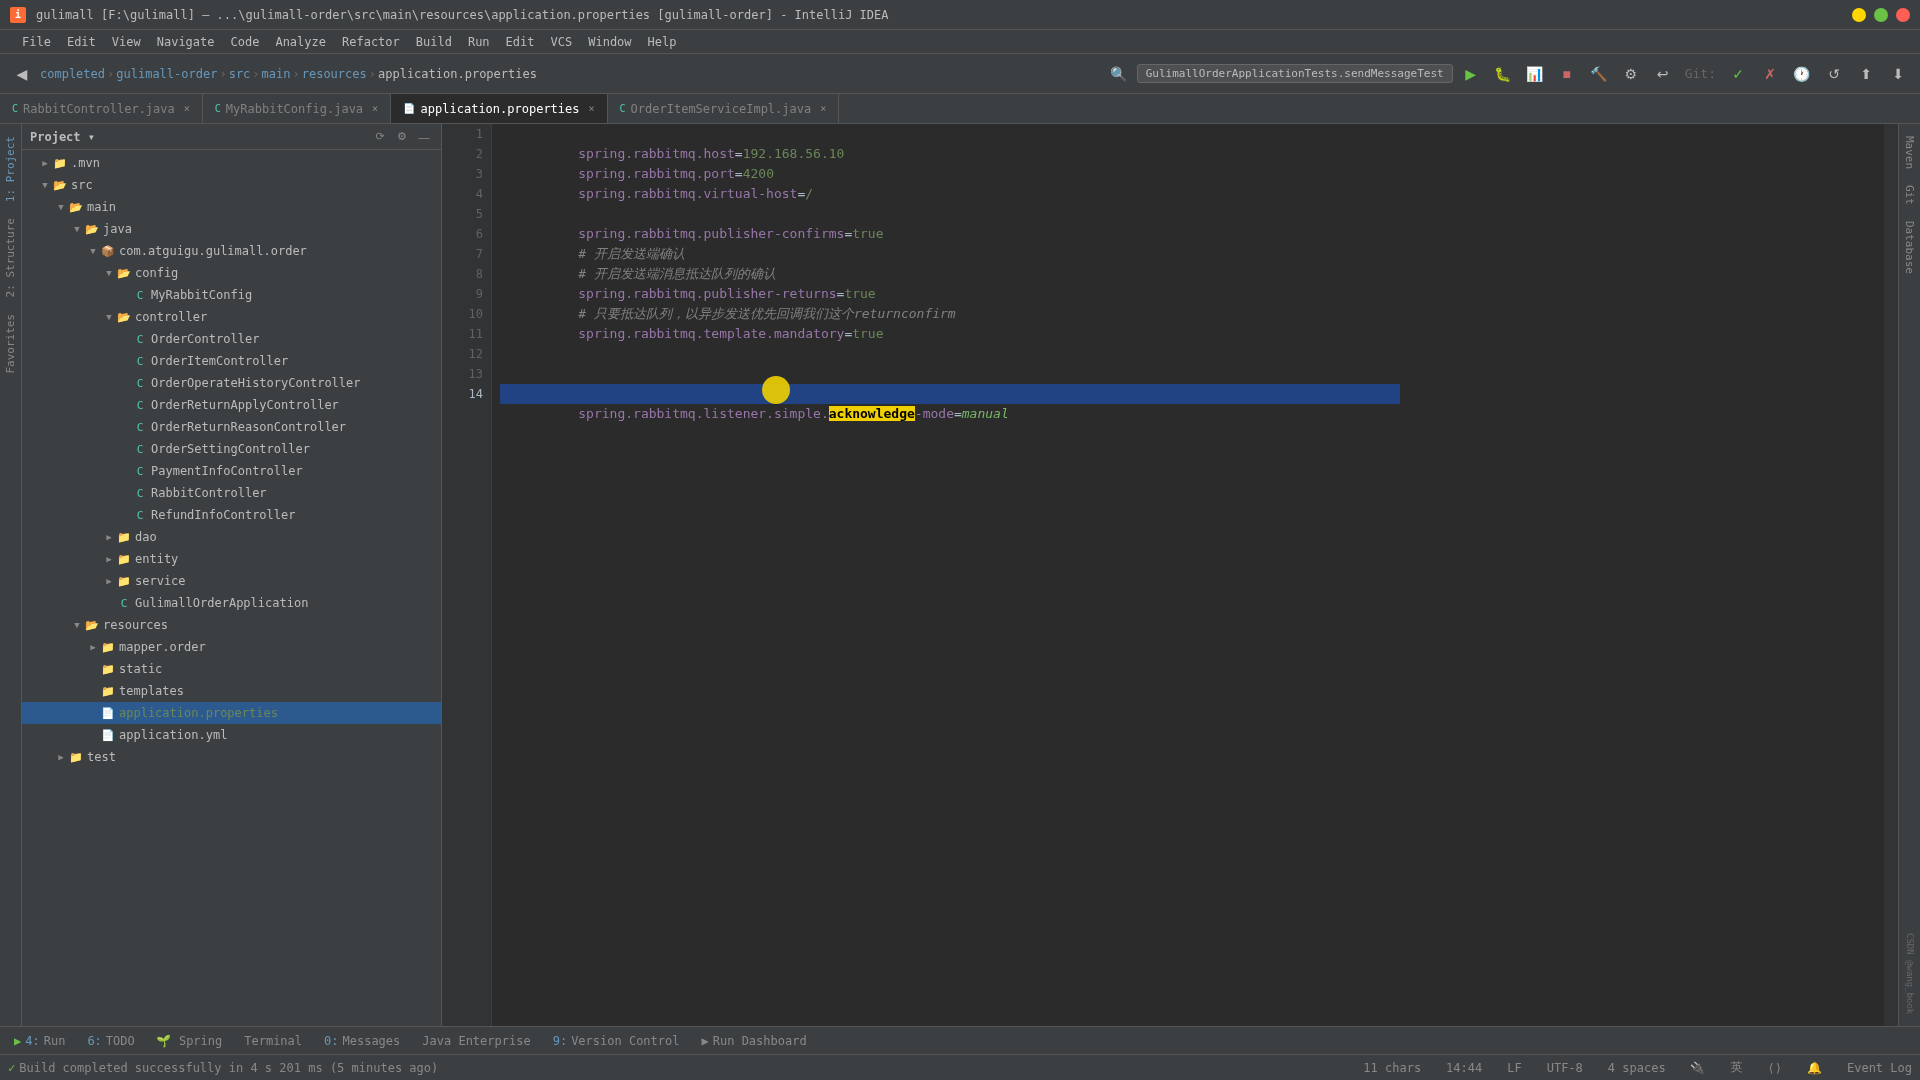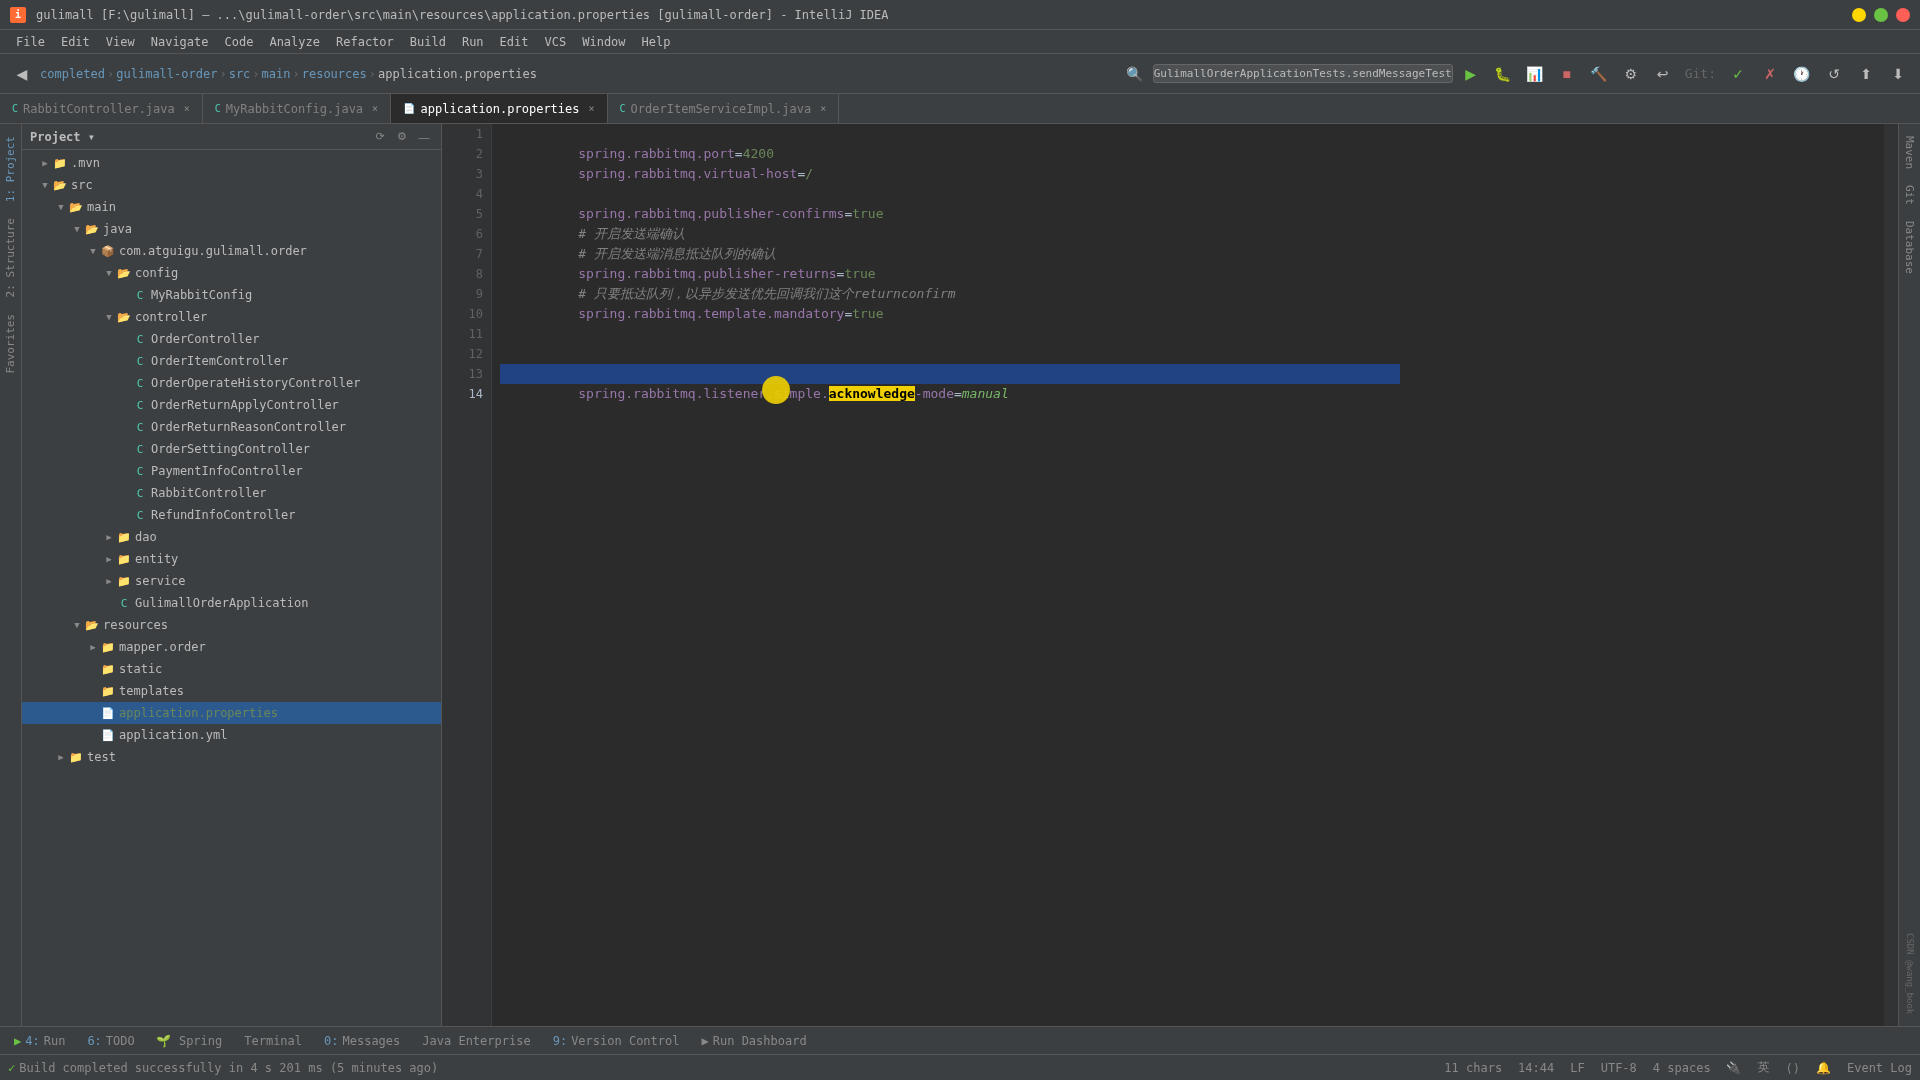--- a/index.html
+++ b/index.html
@@ -51,21 +51,21 @@
     .btn-minimize { background: #ffd600; }
     .btn-maximize { background: #69c244; }
     .btn-close { background: #ff5f57; }
 
     
     #menu-bar {
       background: #3c3f41;
       height: 24px;
       display: flex;
       align-items: center;
-      padding: 0 8px;
+      padding: 0 14px;
       border-bottom: 1px solid #555;
       flex-shrink: 0;
     }
     #menu-bar .menu-item {
       padding: 2px 8px;
       color: #bbbbbb;
       font-size: 12px;
       cursor: pointer;
     }
 
@@ -98,21 +98,21 @@
     .breadcrumb-nav .sep { color: #666; }
     .toolbar-right {
       margin-left: auto;
       display: flex; align-items: center; gap: 4px;
     }
     .run-config {
       background: #4c5052;
       border: 1px solid #666;
       border-radius: 3px;
       color: #bbbbbb;
-      padding: 2px 0;
+      padding: 2px 8px;
       font-size: 11px;
       min-width: 220px;
     }
 
     
     #file-tabs {
       background: #3c3f41;
       height: 30px;
       display: flex;
       align-items: stretch;
@@ -294,21 +294,21 @@
       display: flex;
       align-items: center;
       padding: 0 8px;
       border-top: 1px solid #555;
       flex-shrink: 0;
       gap: 8px;
       font-size: 12px;
       color: #888;
     }
     #status-bar .status-left { display: flex; align-items: center; gap: 4px; }
-    #status-bar .status-right { margin-left: auto; display: flex; align-items: center; gap: 16px; }
+    #status-bar .status-right { margin-left: auto; display: flex; align-items: center; gap: 25px; }
 
     
     #bottom-tabs {
       background: #3c3f41;
       height: 28px;
       display: flex;
       align-items: center;
       border-top: 1px solid #555;
       flex-shrink: 0;
       padding: 0 4px;
@@ -647,20 +647,23 @@
         <div class="line-num">9</div>
         <div class="line-num">10</div>
         <div class="line-num">11</div>
         <div class="line-num">12</div>
         <div class="line-num">13</div>
         <div class="line-num" style="color:#a9b7c6;">14</div>
       </div>
 
       <div id="code-body">
         
+        <div class="code-line">
+          <span class="prop-key">spring.rabbitmq.host</span><span class="prop-equals">=</span><span class="prop-value">192.168.56.10</span>
+        </div>
         
         <div class="code-line">
           <span class="prop-key">spring.rabbitmq.port</span><span class="prop-equals">=</span><span class="prop-value">4200</span>
         </div>
         
         <div class="code-line">
           <span class="prop-key">spring.rabbitmq.virtual-host</span><span class="prop-equals">=</span><span class="prop-value">/</span>
         </div>
         
         <div class="code-line empty">&nbsp;</div>

